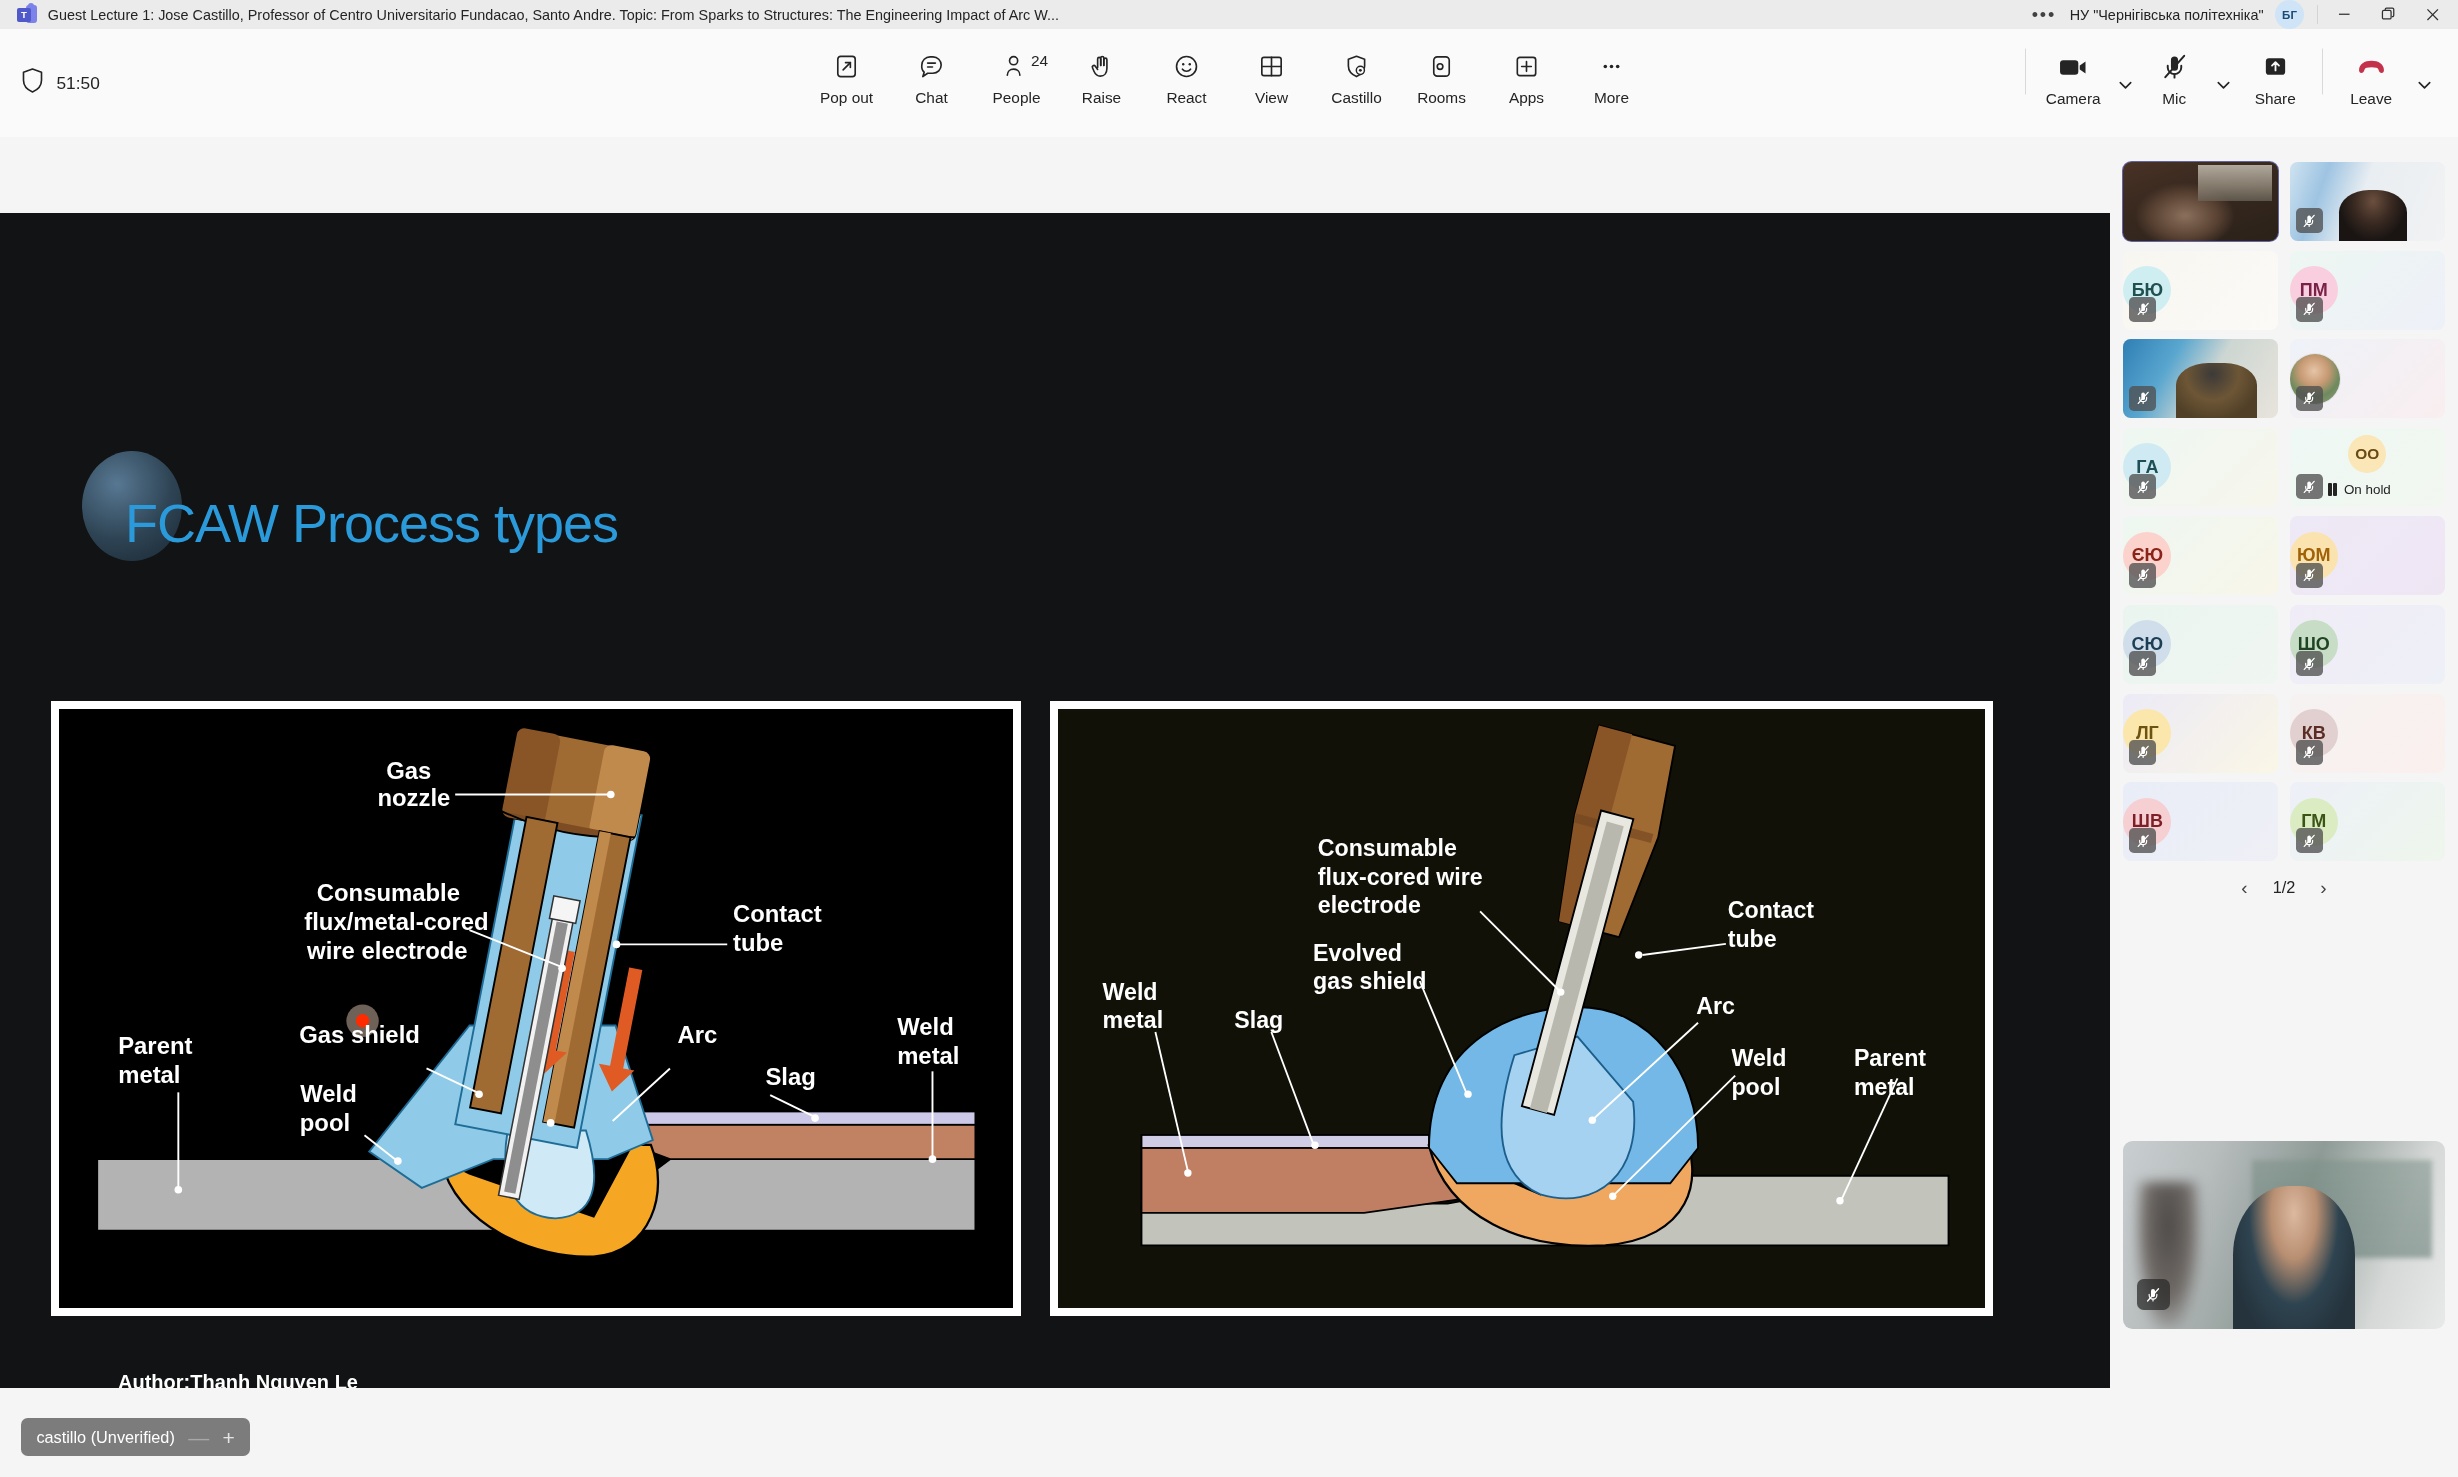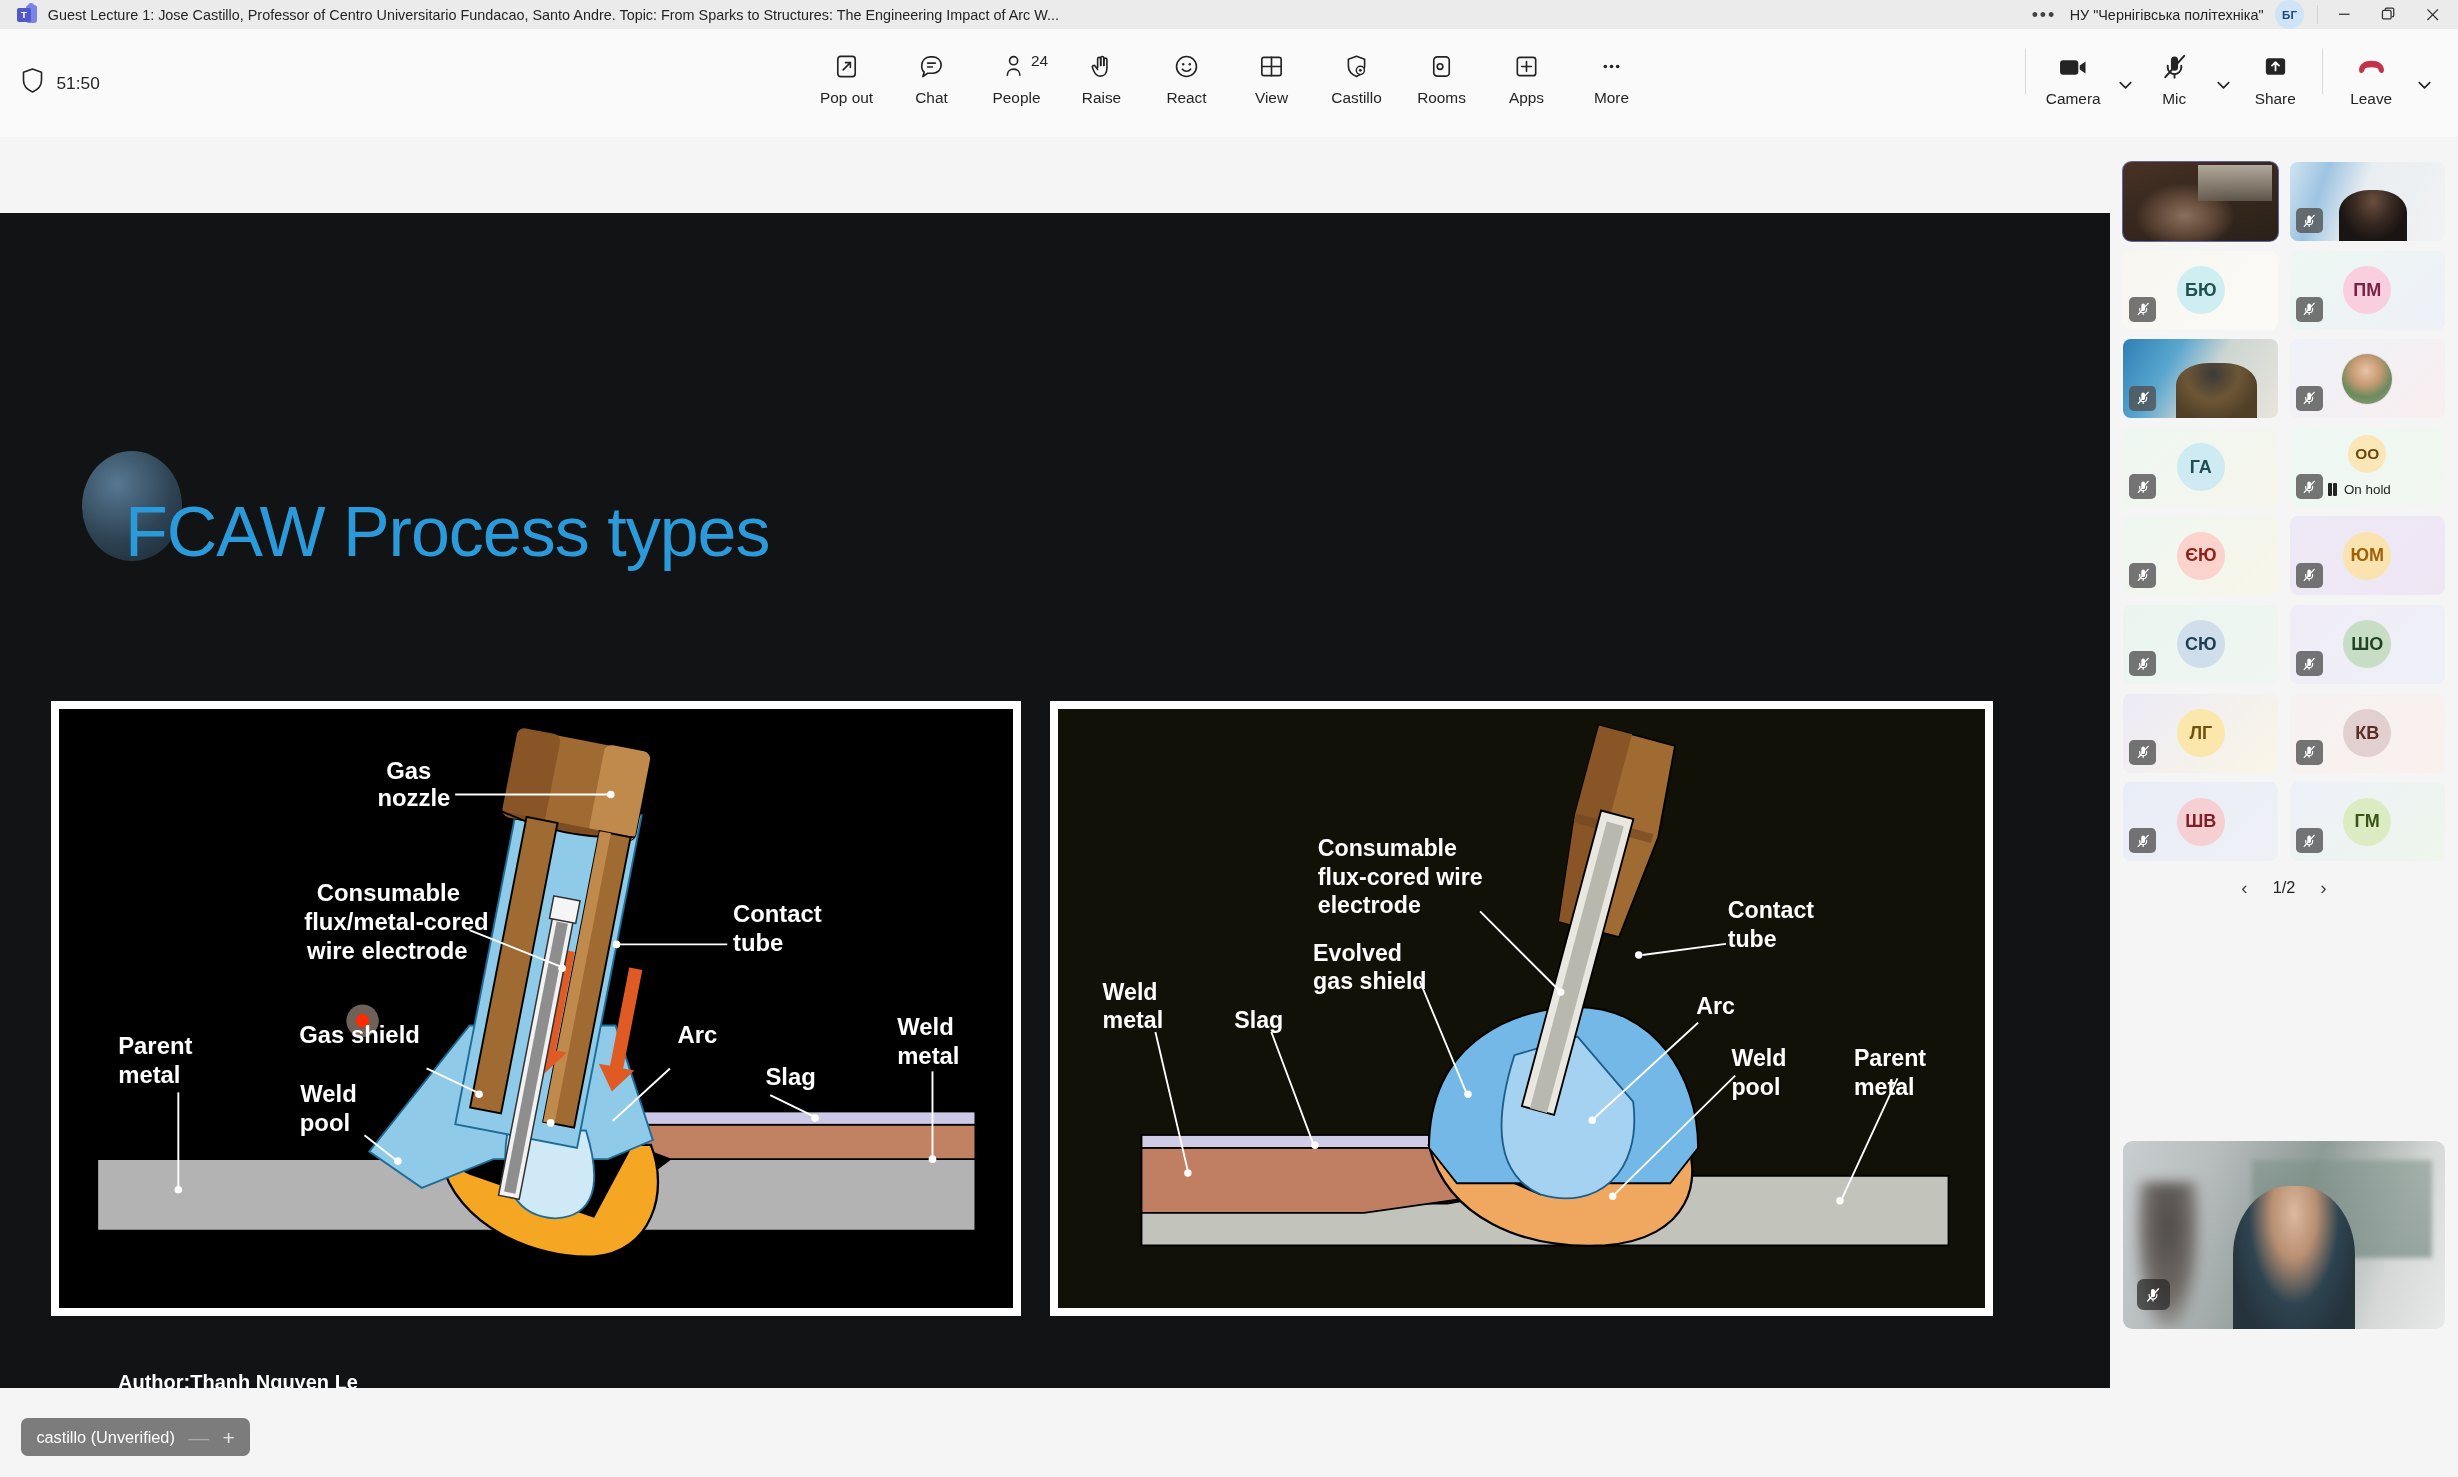--- a/index.html
+++ b/index.html
@@ -114,21 +114,21 @@
     position: absolute; left: 125px; top: 279px;
   }
   .title-blob {
     position: absolute; left: -43px; top: -41px;
     width: 100px; height: 110px; border-radius: 50%;
     background: radial-gradient(circle at 35% 30%, #5b7d99 0%, #2f4657 55%, #1a2733 100%);
     opacity: 0.95;
   }
   .slide-title {
     position: relative;
-    font-size: 70px; color: #2b9ada; letter-spacing: -1px;
+    font-size: 54px; color: #2b9ada; letter-spacing: -1px;
     font-family: "Liberation Sans", sans-serif; font-weight: 400;
     white-space: nowrap;
   }
 
   .figs {
     position: absolute; left: 51px; top: 488px;
     display: flex; gap: 29px;
   }
   .fig {
     background: #ffffff; padding: 7.7px;
@@ -163,21 +163,21 @@
     background: #f5f5f5;
     padding: 25px 13.4px 0 13.4px;
   }
   .rgrid {
     display: grid; grid-template-columns: 1fr 1fr;
     gap: 9.6px 11.5px;
   }
   .ptile {
     position: relative; height: 79px; border-radius: 7.7px;
     overflow: hidden; background: #eef1f4;
-    display: flex; align-items: center; justify-content: center;
+    display: flex; align-items: center; justify-content: flex-start;
   }
   .ptile.active { outline: 2.9px solid #6264a7; outline-offset: -1px; border-radius: 8.6px;}
   .avatar {
     width: 48px; height: 48px; border-radius: 50%;
     display: flex; align-items: center; justify-content: center;
     font-size: 18px; font-weight: 600;
   }
   .mic-off {
     position: absolute; left: 5.8px; bottom: 7.7px;
     width: 27px; height: 25px; border-radius: 4.8px;

